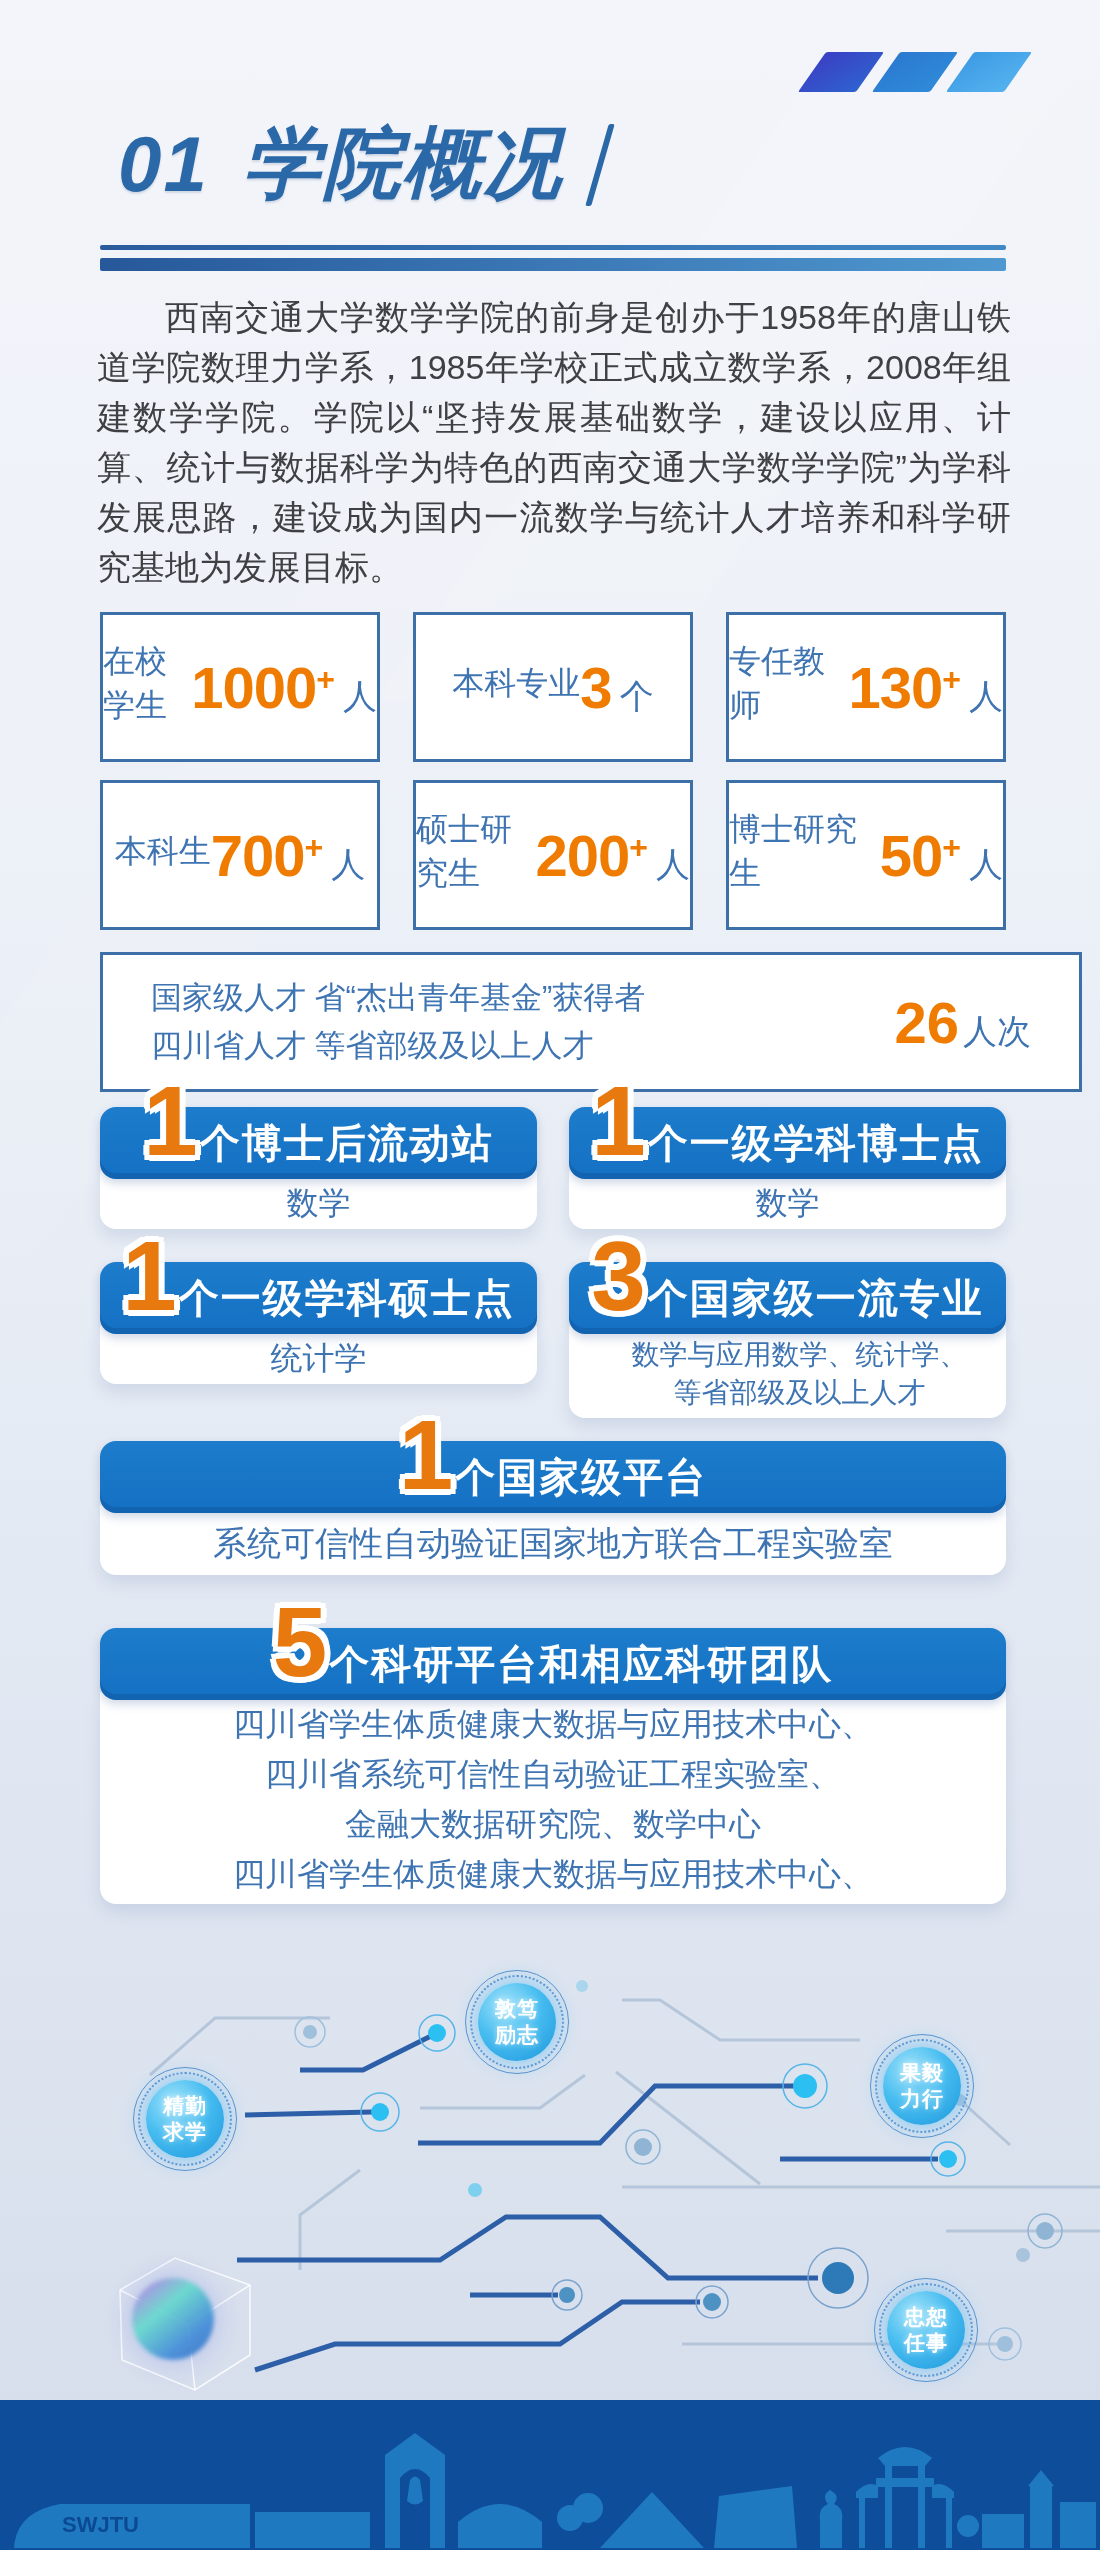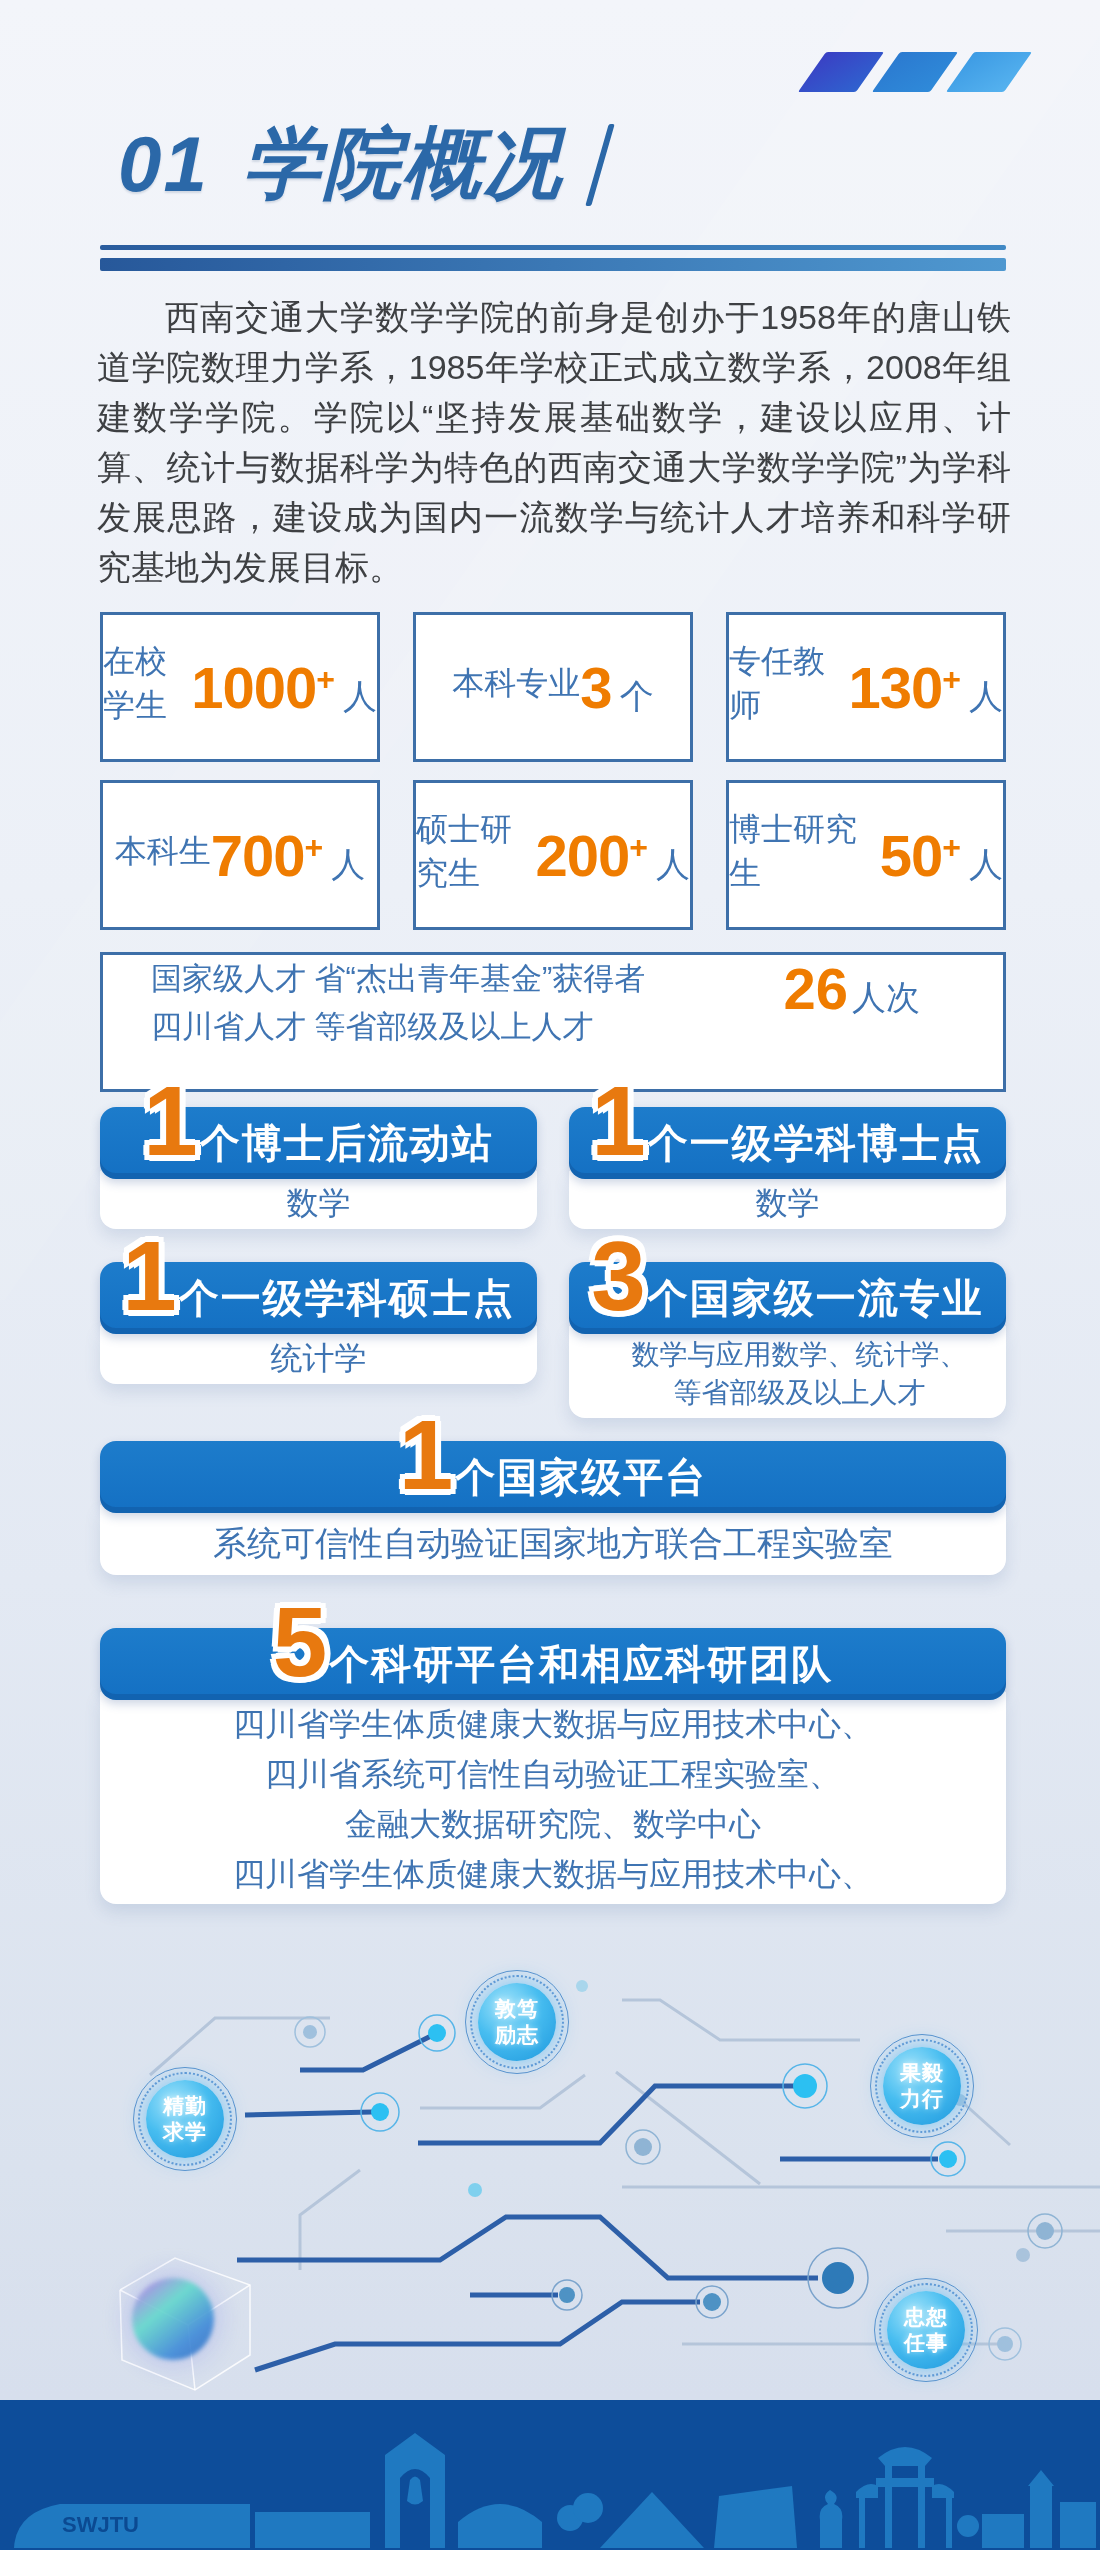--- a/index.html
+++ b/index.html
@@ -41,22 +41,22 @@
     display:grid; grid-template-columns:repeat(3,1fr); column-gap:33px; row-gap:18px; }
   .statbox { height:150px; background:#fff; border:3px solid #3d6fa8;
     display:flex; flex-direction:row; align-items:center; justify-content:center; }
   .statbox .lbl { font-size:32px; color:#3f74b2; font-weight:500; margin-bottom:6px; }
   .statline { display:flex; align-items:baseline; }
   .statline .val { font-size:58px; font-weight:800; color:#ef7c00; letter-spacing:-1px; }
   .statline .plus { font-size:32px; font-weight:800; color:#ef7c00; position:relative; top:-18px; }
   .statline .unit { font-size:34px; color:#3f74b2; font-weight:500; margin-left:8px; }
 
   
-  .talent { position:absolute; left:100px; top:952px; width:906px; height:140px;
-    background:#fff; border:3px solid #3d6fa8; display:flex; padding:0 83px 0 48px; }
+  .talent { position:absolute; left:100px; top:952px; width:982px; height:140px;
+    background:#fff; border:3px solid #3d6fa8; display:flex; align-items:center; padding:0 48px 0 48px; }
   .talent .lines { font-size:31px; color:#3f74b2; font-weight:500; line-height:48px; }
   .talent .right { margin-left:auto; display:flex; align-items:baseline; }
   .talent .right .val { font-size:58px; font-weight:800; color:#ef7c00; }
   .talent .right .unit { font-size:34px; color:#3f74b2; font-weight:500; margin-left:4px; }
 
   
   .bgroup { position:absolute; }
   .banner { position:relative; background:linear-gradient(180deg,#1d7ccb,#1470c3);
     border-radius:16px; height:72px; display:flex; align-items:center; justify-content:center;
     box-shadow:inset 0 -6px 0 rgba(10,60,120,.25), 0 4px 10px rgba(60,90,150,.25); z-index:2; }

